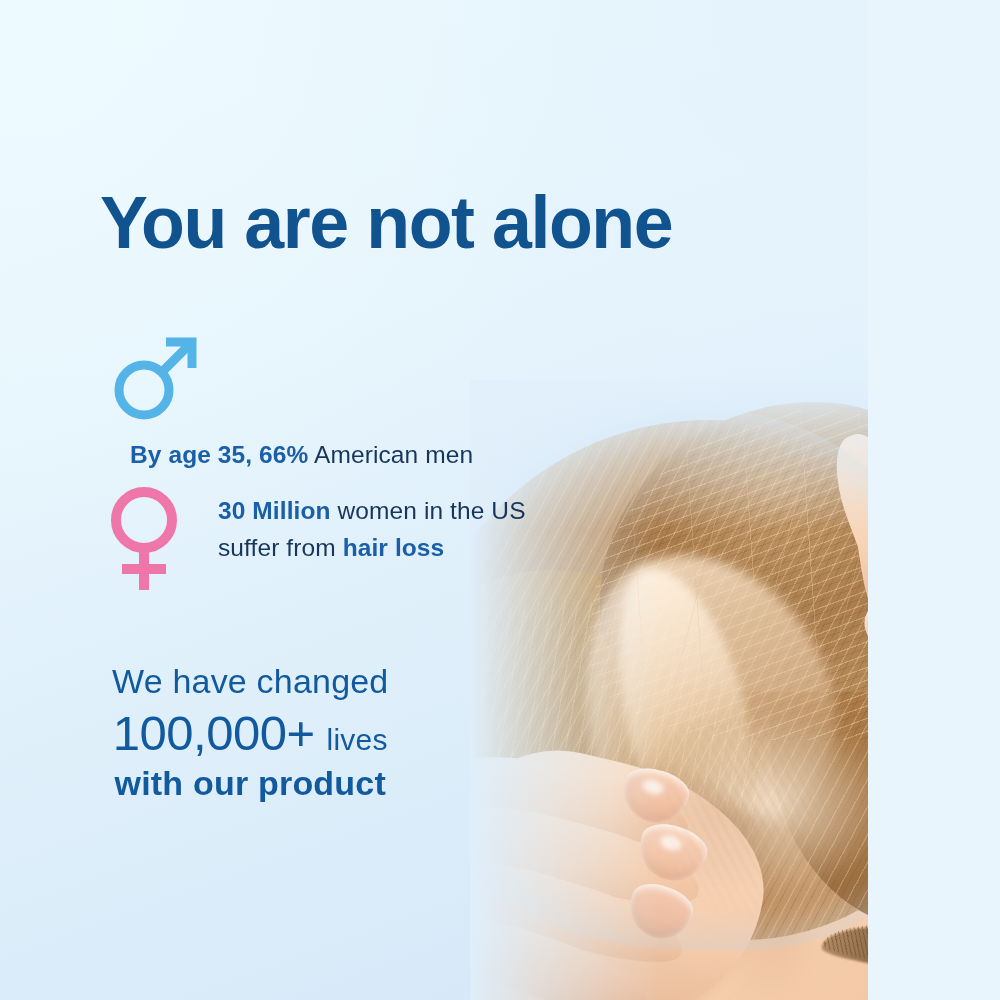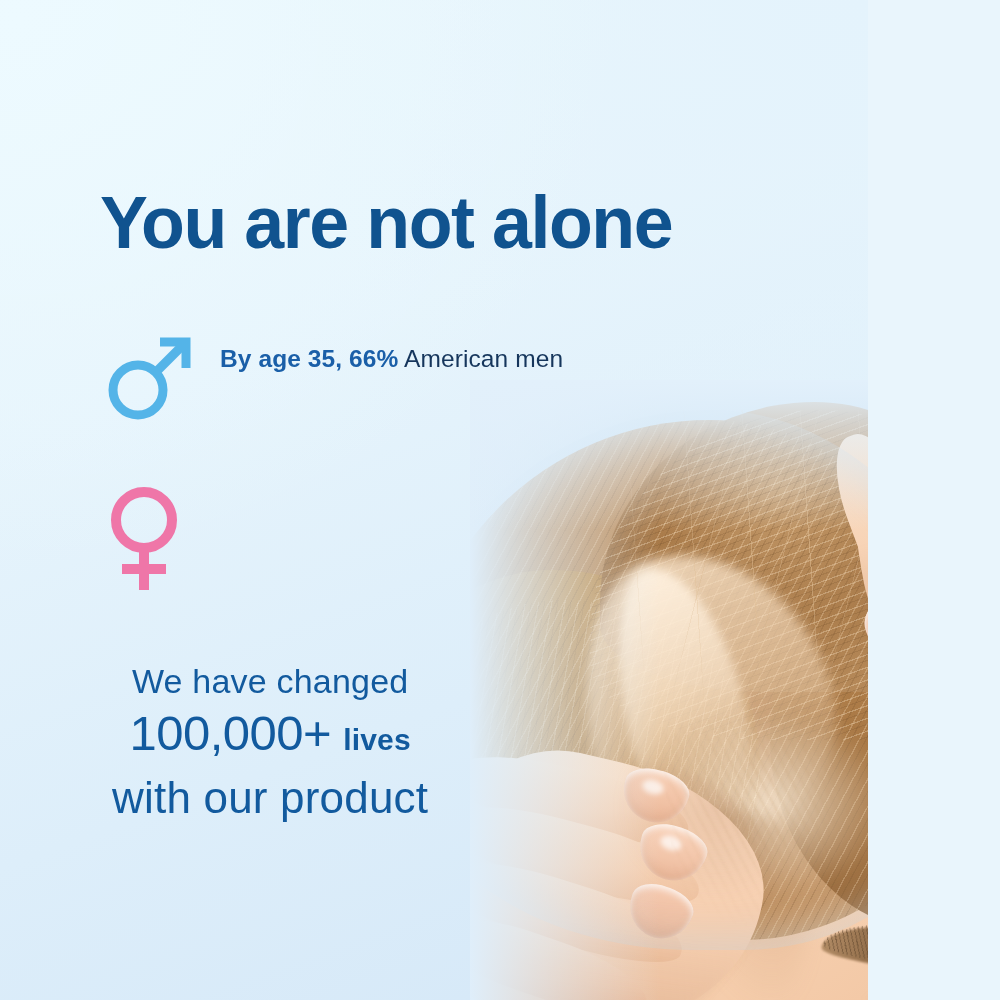--- a/index.html
+++ b/index.html
@@ -274,21 +274,21 @@
     letter-spacing:-1.5px;
     line-height:1;
     color:#10538f;
     transform:scaleX(.97);
     transform-origin:left center;
     white-space:nowrap;
     text-shadow:0 1px 0 rgba(255,255,255,.45);
   }
 
   .stat-row { position:absolute; display:flex; align-items:flex-start; }
-  #row-men   { left:102px; top:330px; }
+  #row-men   { left:108px; top:330px;flex-direction:column; }
   #row-women { left:100px; top:482px; }
 
   .stat-icon { width:96px; flex:0 0 96px; }
   .stat-icon svg { display:block; }
 
   .stat-text {
     margin-left:22px;
     font-size:24.5px;
     line-height:1.52;
     color:#16365c;
@@ -299,22 +299,22 @@
 
   #closing {
     position:absolute; left:112px; top:660px;
     color:#125a9e;
     letter-spacing:.2px;
     text-align:center;
   }
   .cl-1 { font-size:34px; font-weight:400; line-height:1.25; }
   .cl-2 { line-height:1.18; margin-top:2px; white-space:nowrap; }
   .cl-2 .big   { font-size:49px; font-weight:400; letter-spacing:-.5px; }
-  .cl-2 .small { font-size:30px; font-weight:700; margin-left:12px; }
-  .cl-3 { font-size:44px; font-weight:400; line-height:1.25; margin-top:8px; }
+  .cl-2 .small { font-size:30px; font-weight:400; margin-left:12px; }
+  .cl-3 { font-size:34px; font-weight:700; line-height:1.25; }
 </style>
 </head>
 <body>
 
 <div id="poster">
 
   <div id="photo" aria-label="woman parting her light brown hair with both hands revealing thinning scalp">
     <div class="ph-backdrop"></div>
 
     <div class="ph skin-face"></div>
@@ -387,20 +387,24 @@
   </div>
 
   <div class="stat-row" id="row-women">
     <div class="stat-icon">
       <svg width="96" height="110" viewBox="0 0 96 110" aria-hidden="true">
         <circle cx="44" cy="38" r="28" fill="none" stroke="#ef76a8" stroke-width="10"></circle>
         <line x1="44" y1="66" x2="44" y2="108" stroke="#ef76a8" stroke-width="10" stroke-linecap="butt"></line>
         <line x1="22" y1="87" x2="66" y2="87" stroke="#ef76a8" stroke-width="10" stroke-linecap="butt"></line>
       </svg>
     </div>
+    <div class="stat-text">
+      <div><b>30 Million</b><span> women in the US</span></div>
+      <div><span>suffer from </span><b>hair loss</b></div>
+    </div>
   </div>
 
   <div id="closing">
     <div class="cl-1">We have changed</div>
     <div class="cl-2">
       <span class="big">100,000+</span><span class="small">lives</span>
     </div>
     <div class="cl-3">with our product</div>
   </div>
 

